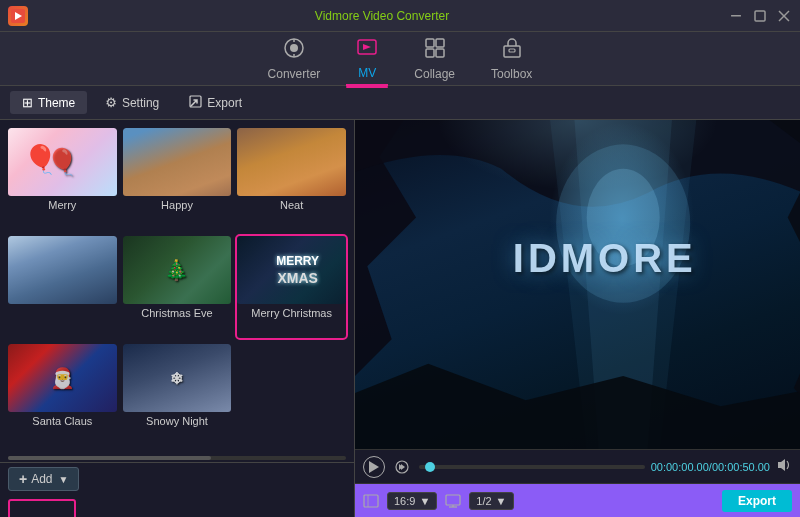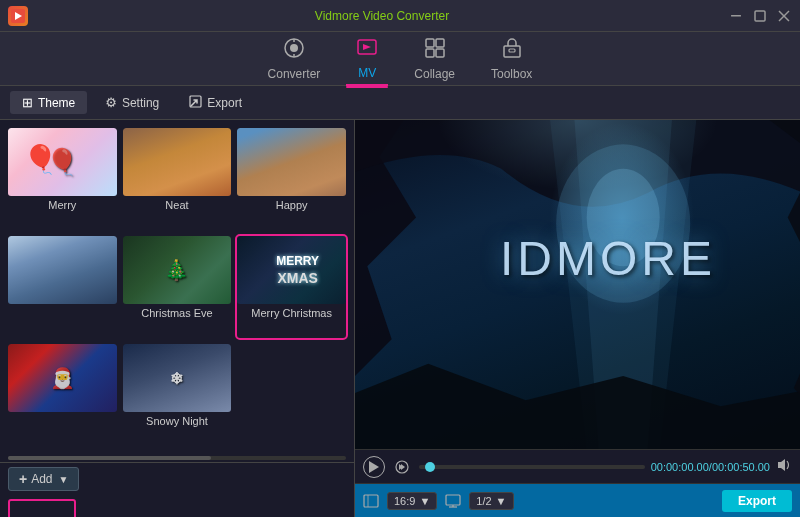--- a/index.html
+++ b/index.html
@@ -346,21 +346,21 @@
     }
     .volume-icon {
       color: #aaa;
       font-size: 14px;
       cursor: pointer;
     }
 
     
     .bottom-controls {
       height: 34px;
-      background: #0369a1;
+      background: #8b5cf6;
       border-top: 1px solid #333;
       display: flex;
       align-items: center;
       padding: 0 8px;
       gap: 8px;
     }
     .ratio-select {
       display: flex;
       align-items: center;
       gap: 4px;
@@ -517,33 +517,33 @@
         <div class="theme-thumb thumb-chic">
           <div class="thumb-inner" style="background: linear-gradient(135deg, #fce4ec 0%, #f8bbd0 30%, #e1bee7 60%, #bbdefb 100%);">
             <span style="font-size:26px;">🎈</span>
           </div>
         </div>
         <div class="theme-label">Merry</div>
       </div>
 
       <div class="theme-card">
         <div class="theme-thumb">
+          <div class="thumb-inner" style="background: linear-gradient(160deg, #5a90c0 10%, #b08050 50%, #c08a5a 80%, #a07050 100%);">
+          </div>
+        </div>
+        <div class="theme-label">Happy</div>
+      </div>
+
+      <div class="theme-card">
+        <div class="theme-thumb">
           <div class="thumb-inner" style="background: linear-gradient(160deg, #8B6347 0%, #c4873a 40%, #d4904a 70%, #b06030 100%);">
             <span style="font-size:11px; text-shadow: 0 0 5px rgba(0,0,0,0.8);"></span>
           </div>
         </div>
         <div class="theme-label">Neat</div>
-      </div>
-
-      <div class="theme-card">
-        <div class="theme-thumb">
-          <div class="thumb-inner" style="background: linear-gradient(160deg, #5a90c0 10%, #b08050 50%, #c08a5a 80%, #a07050 100%);">
-          </div>
-        </div>
-        <div class="theme-label">Happy</div>
       </div>
 
       <div class="theme-card">
         <div class="theme-thumb">
           <div class="thumb-inner" style="background: linear-gradient(160deg, #b0c8e0 0%, #7090b8 30%, #4a6a90 60%, #2a4060 100%);">
           </div>
         </div>
       </div>
 
       <div class="theme-card">
@@ -564,20 +564,21 @@
         </div>
         <div class="theme-label">Merry Christmas</div>
       </div>
 
       <div class="theme-card">
         <div class="theme-thumb">
           <div class="thumb-inner" style="background: linear-gradient(135deg, #8B1A1A 0%, #c42020 25%, #1a3a8a 55%, #222060 100%);">
             <span style="font-size:20px;">🎅</span>
           </div>
         </div>
+        <div class="theme-label">Santa Claus</div>
       </div>
 
       <div class="theme-card">
         <div class="theme-thumb">
           <div class="thumb-inner" style="background: linear-gradient(160deg, #1a2a4a 0%, #3a4a6a 40%, #5a6a8a 70%, #7a8aaa 100%);">
             <span style="font-size:16px;">❄</span>
           </div>
         </div>
         <div class="theme-label">Snowy Night</div>
       </div>
@@ -627,21 +628,21 @@
             <ellipse cx="260" cy="85" rx="55" ry="65" fill="rgba(120,210,255,0.15)" opacity="1"></ellipse>
             <ellipse cx="260" cy="80" rx="30" ry="40" fill="rgba(150,220,255,0.2)" opacity="1"></ellipse>
 
             <path d="M0 240 L100 200 L180 230 L260 210 L340 235 L445 215 L445 270 L0 270 Z" fill="#050a10" opacity="0.9"></path>
 
             <path d="M380 0 L445 0 L445 270 L400 220 L430 150 L395 80 L420 30 Z" fill="#080a12" opacity="0.85"></path>
           </svg>
         </div>
       </div>
       <div class="cave-overlay"></div>
-      <div class="preview-text" style="position:absolute; top:42%; left:52%; transform:translate(-40%,-50%); font-size:48px; font-weight:400; color:rgba(255,255,255,0.88); letter-spacing:4px; text-shadow: 0 0 20px rgba(100,200,255,0.5), 2px 2px 4px rgba(0,0,0,0.8);">
+      <div class="preview-text" style="position:absolute; top:42%; left:52%; transform:translate(-40%,-50%); font-size:40px; font-weight:700; color:rgba(255,255,255,0.88); letter-spacing:4px; text-shadow: 0 0 20px rgba(100,200,255,0.5), 2px 2px 4px rgba(0,0,0,0.8);">
         <span style="color:rgba(200,230,255,0.9);">IDMORE</span>
       </div>
     </div>
 
     <div class="player-controls">
       <div class="ctrl-btn play-btn">
         <svg width="10" height="12" viewBox="0 0 10 12">
             <polygon points="0,0 10,6 0,12" fill="#aaa"></polygon>
           </svg>
       </div>

